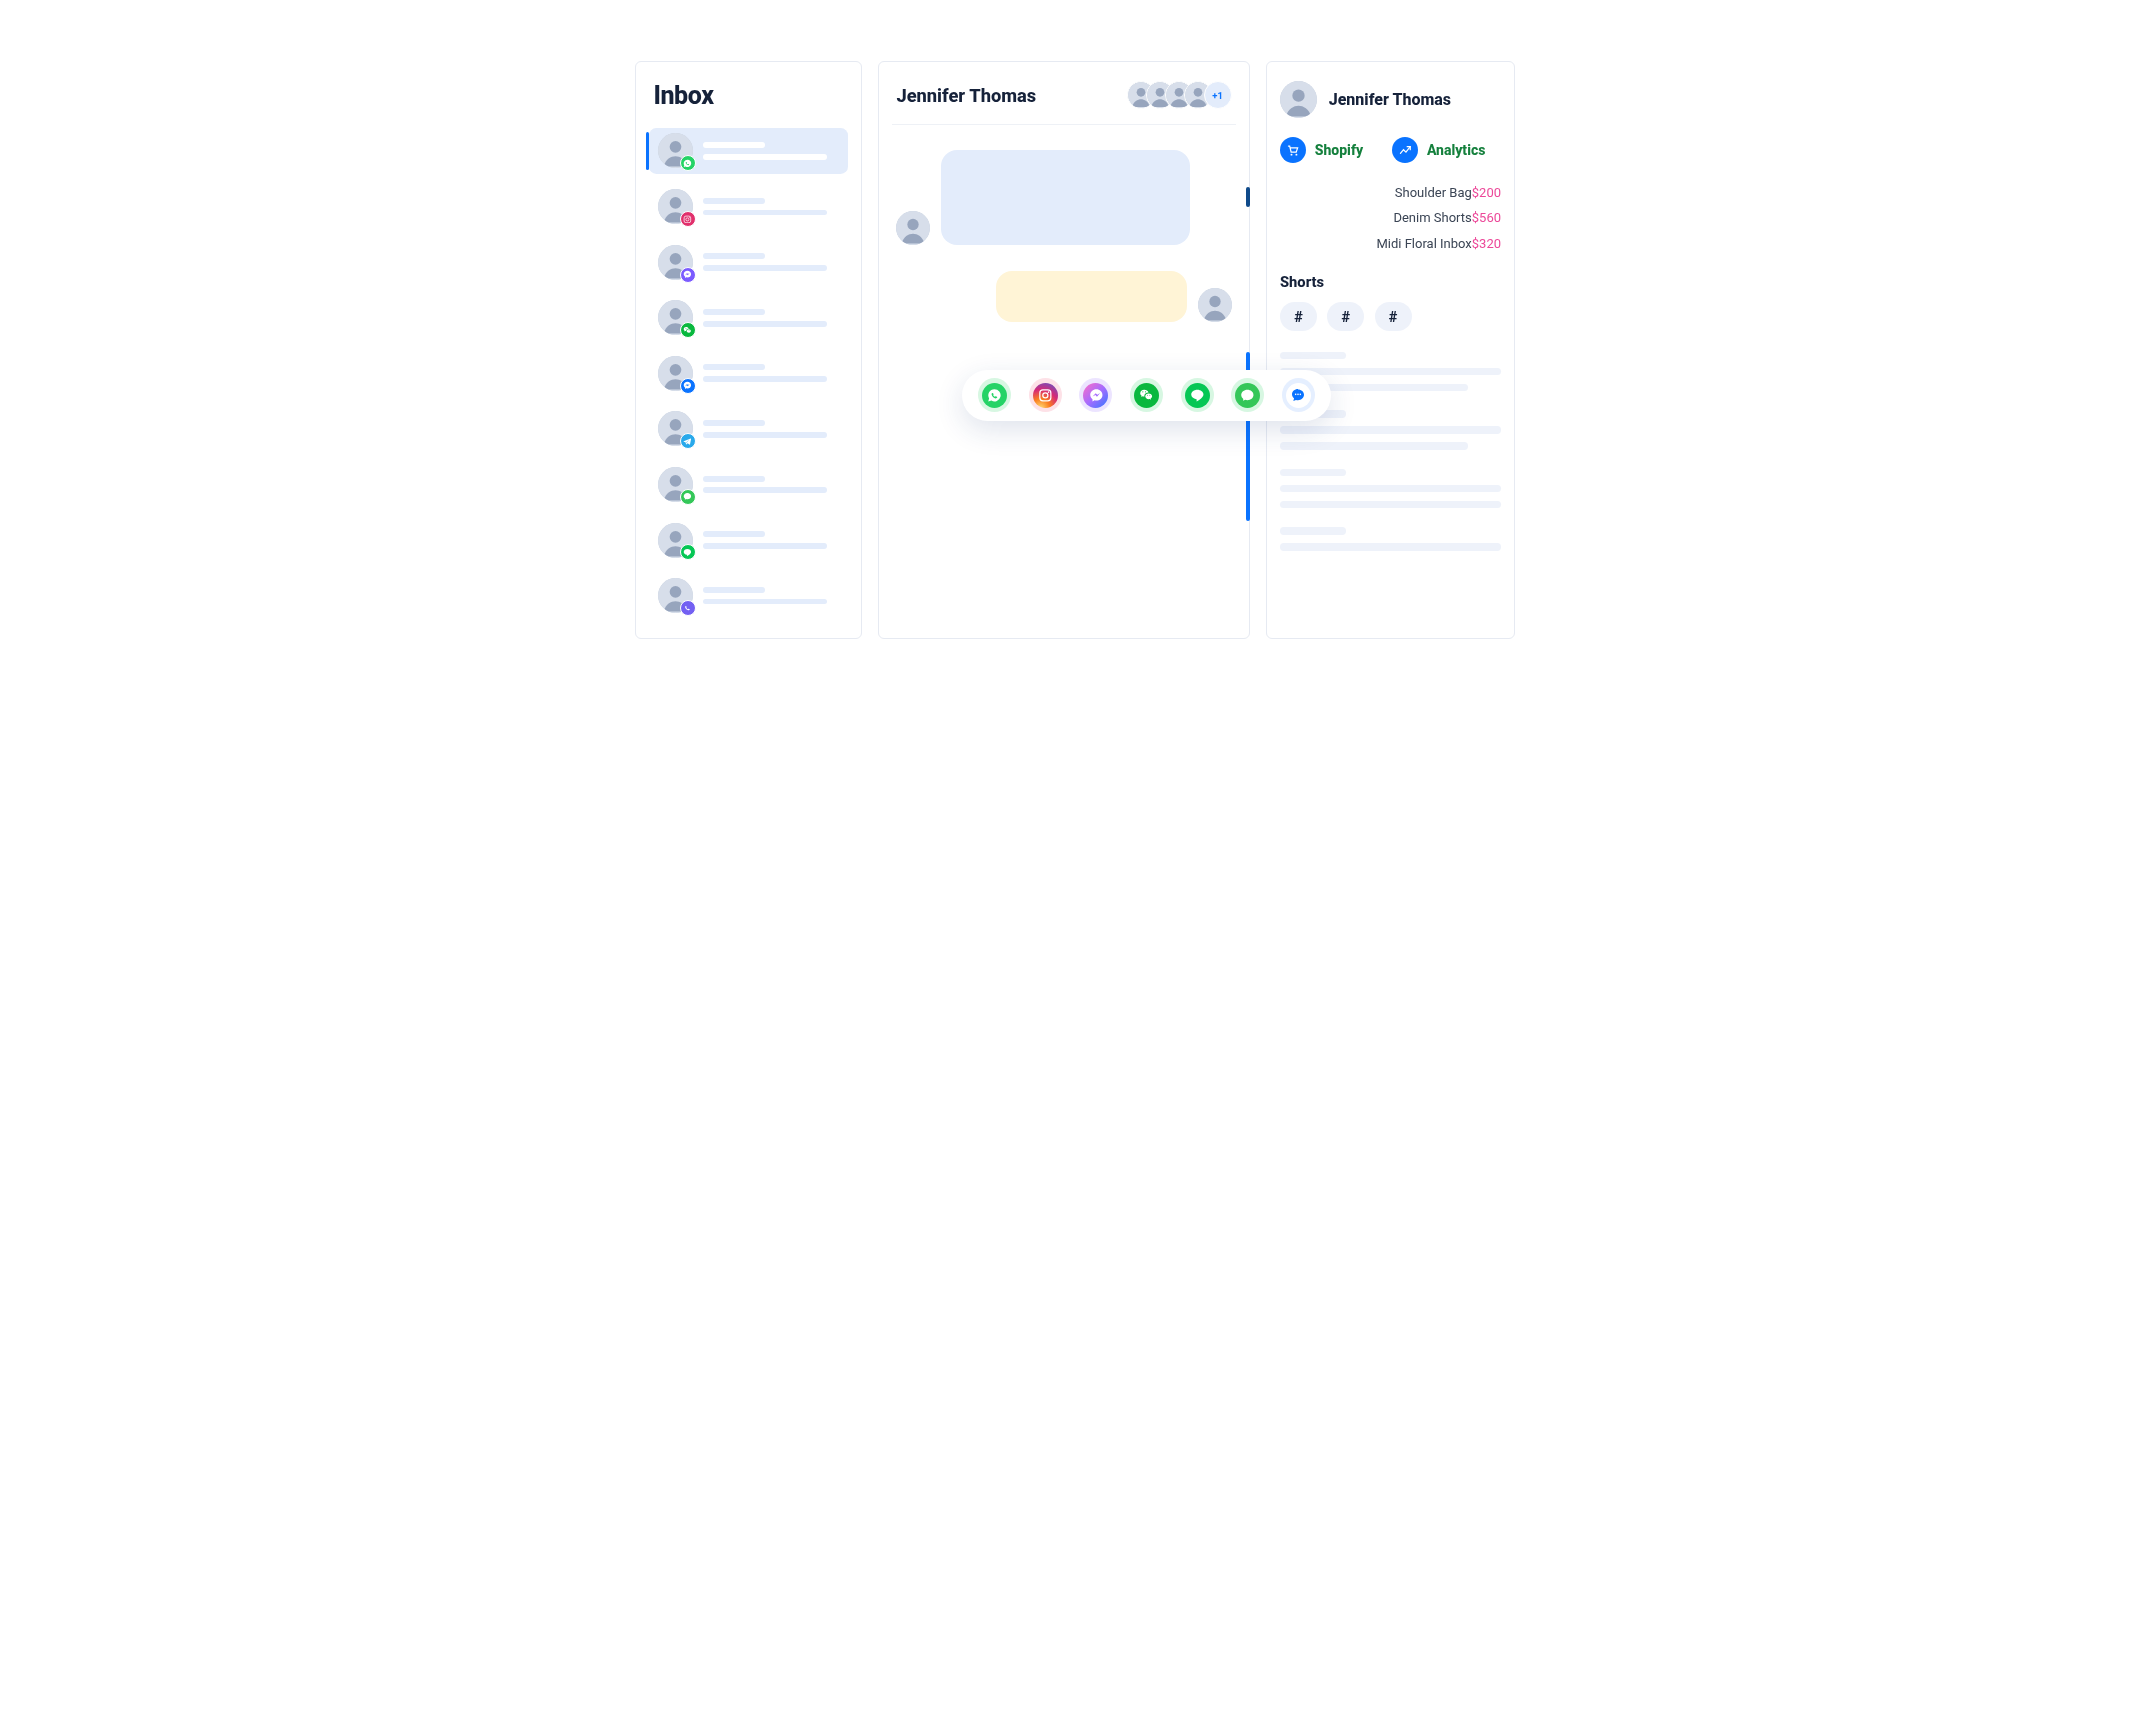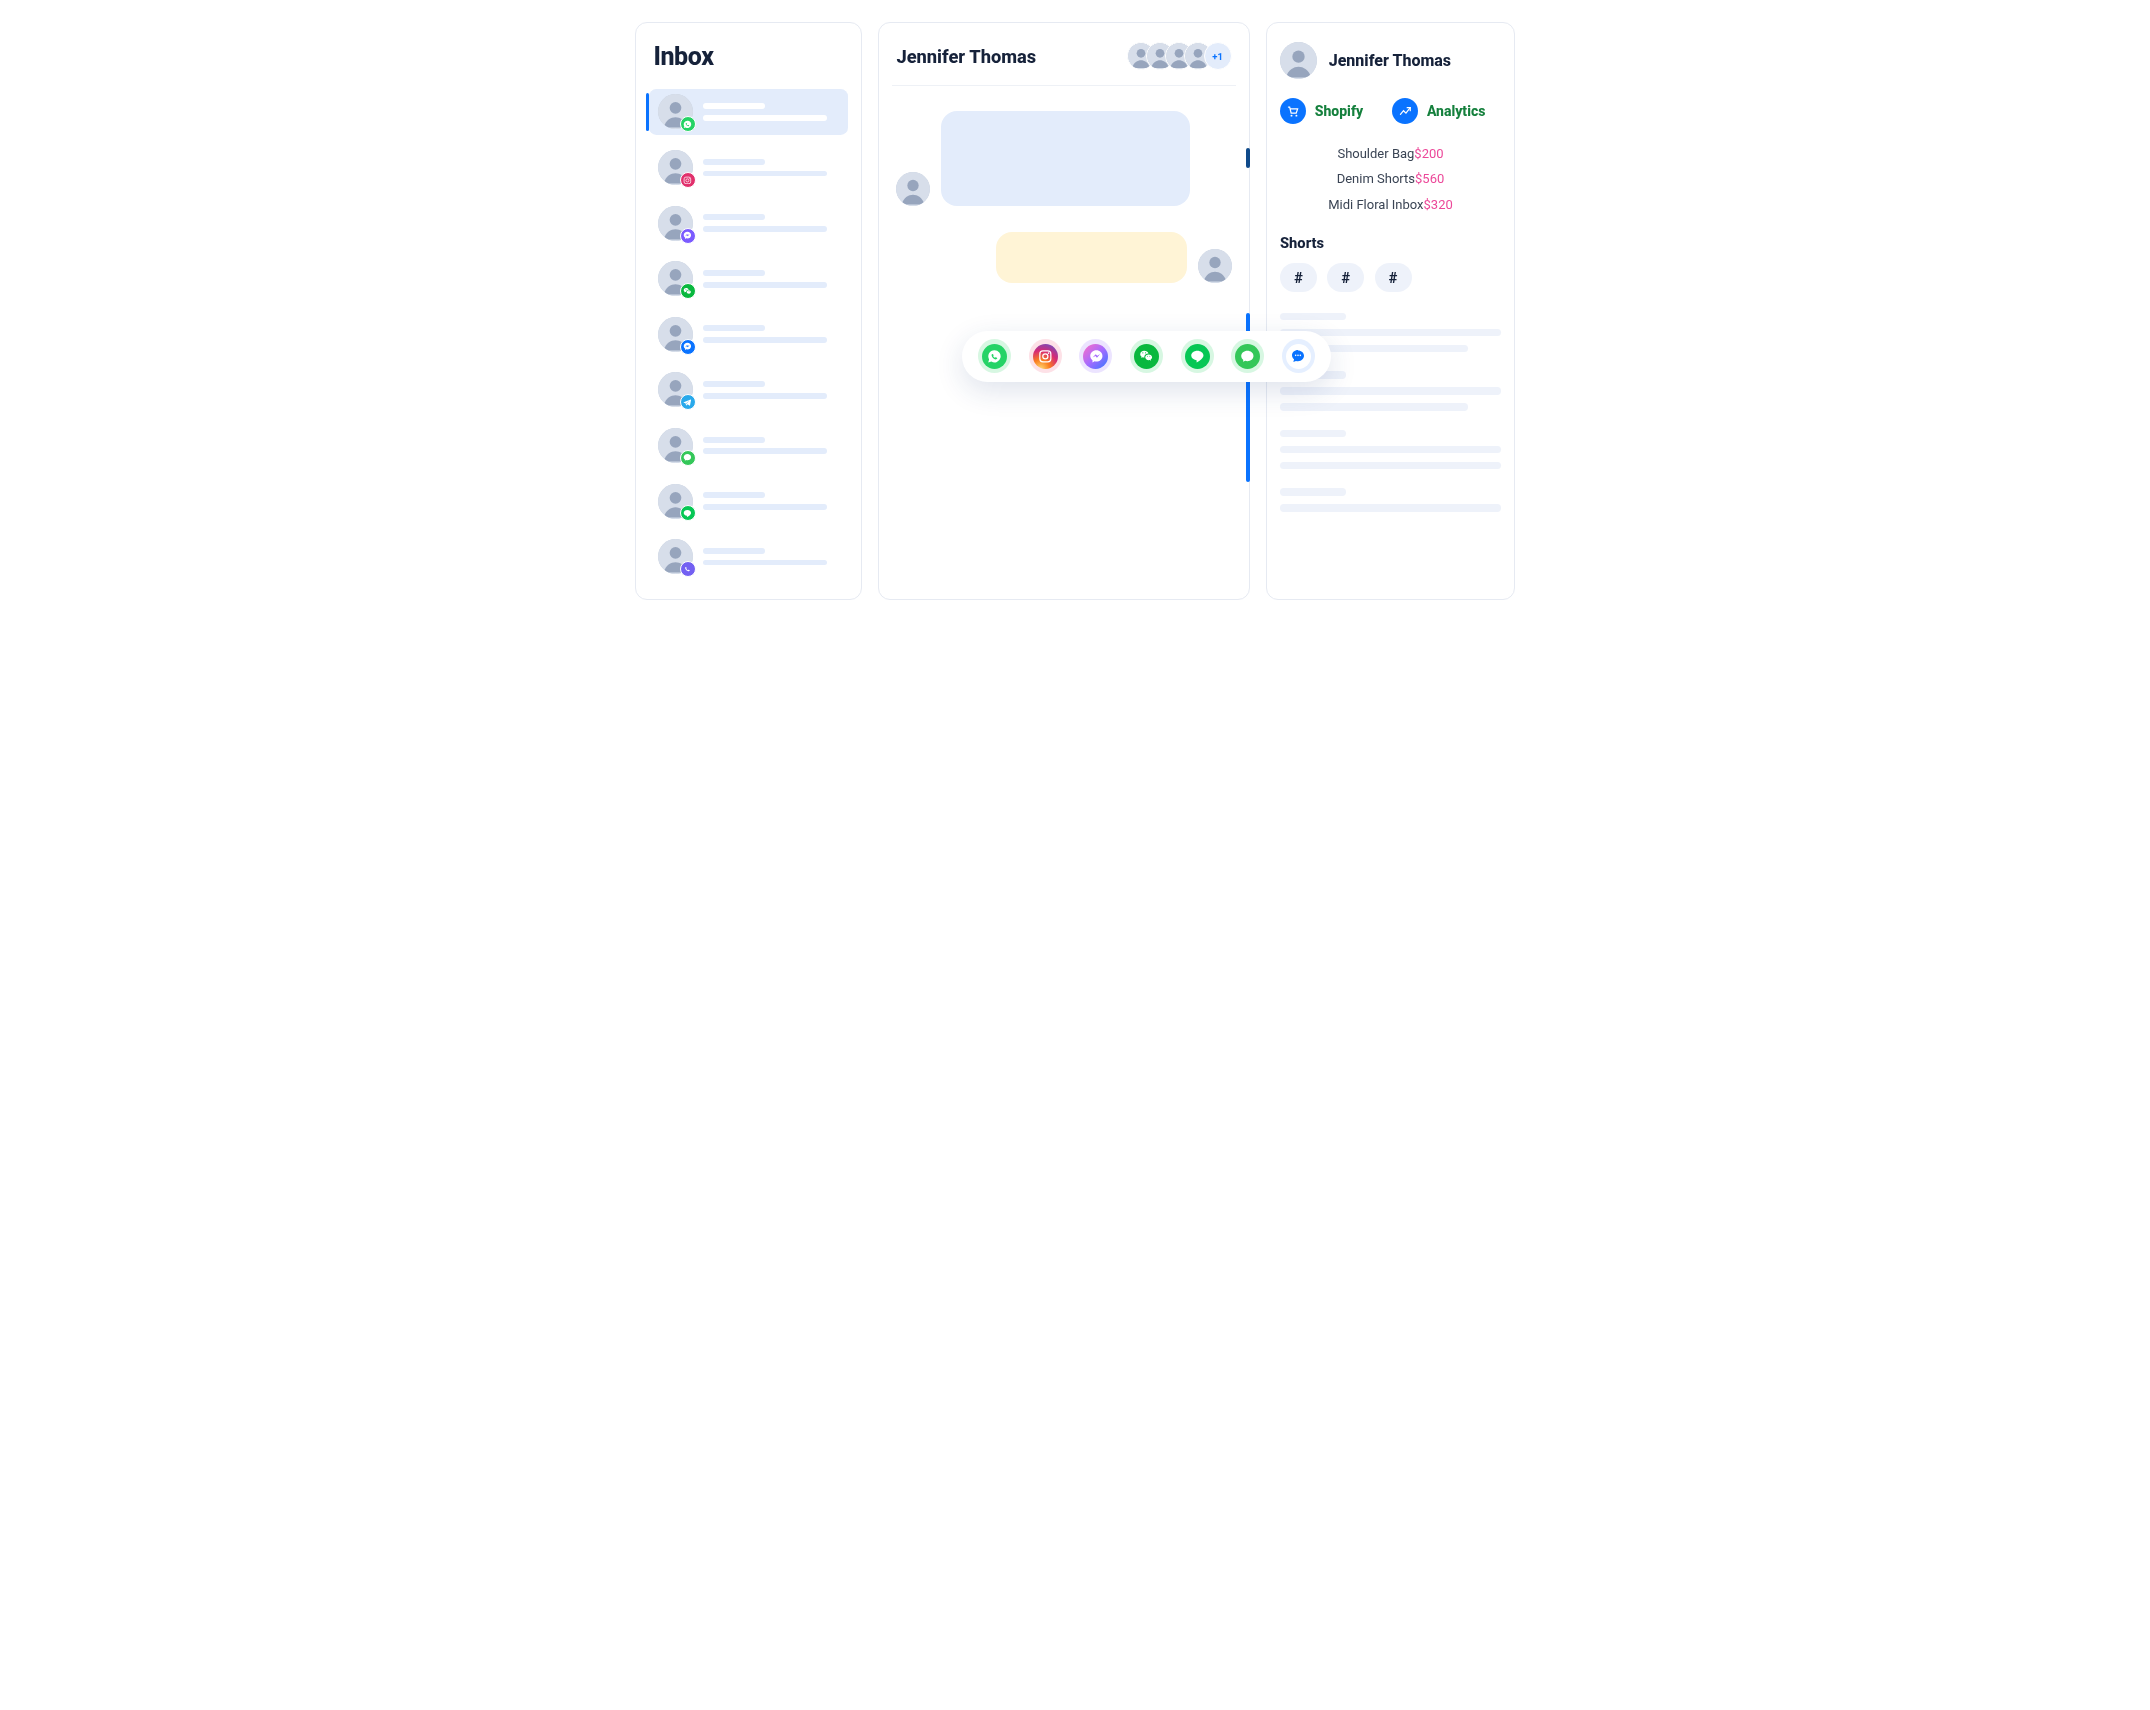--- a/index.html
+++ b/index.html
@@ -12,23 +12,24 @@
   .app {
     display: flex;
     gap: 16px;
     max-width: 880px;
     margin: 0 auto;
     align-items: stretch;
   }
   .panel {
     background: #fff;
     border: 0.7px solid #e6eaf2;
-    border-radius: 12px;
+    border-radius: 6px;
     padding: 19px 13px 19px 13px;
     position: relative;
+    margin-top: 39px;
   }
   
   .inbox { width: 227px; }
   .inbox h1 {
     font-size: 25px;
     font-weight: 800;
     color: #16223a;
     margin: 0 0 17.6px 4.4px;
     letter-spacing: -0.4px;
   }
@@ -179,21 +180,21 @@
   .profile { width: 249px; }
   .profile-header { display:flex; align-items:center; gap:11.7px; margin:0 0 19px 0;}
   .profile-name{ font-size:16px;font-weight:800; }
   .p-avatar{ width:37px;height:37px;border-radius:50%;background:#c9d2e0;overflow:hidden;}
   .plug-row{display:flex;gap:29px;align-items:center;margin-bottom:22px;}
   .plug{display:flex;align-items:center;gap:8.8px;cursor:pointer;}
   .plug .ico{width:26px;height:26px;border-radius:50%;background:#0a73ff;display:flex;align-items:center;justify-content:center;}
   .plug .ico svg{width:14.7px;height:14.7px;color:#fff;}
   .plug-label{font-size:14px;font-weight:800;color:#15803d;}
   .orders{display:flex;flex-direction:column;gap:10.3px;margin-bottom:22px;}
-  .order{display:flex;justify-content:center;font-size:13px;color:#3a4454;}
+  .order{display:flex;justify-content:flex-end;font-size:13px;color:#3a4454;}
   .order .price{color:#ec4899;font-weight:400;}
   .details h3{font-size:14.7px;font-weight:800;margin-bottom:11.7px;}
   .tags{display:flex;gap:10.3px;margin-bottom:20.5px;}
   .tag{
     min-width:37px;height:29px;border-radius:14.7px;background:#eef2fa;
     display:flex;align-items:center;justify-content:center;
     font-size:14.7px;font-weight:800;color:#16223a;padding:0 13px;
   }
   .ph-group{margin-bottom:19px;}
   .ph{height:7.3px;border-radius:3.7px;background:#eef2fa;margin-bottom:8.8px;}

